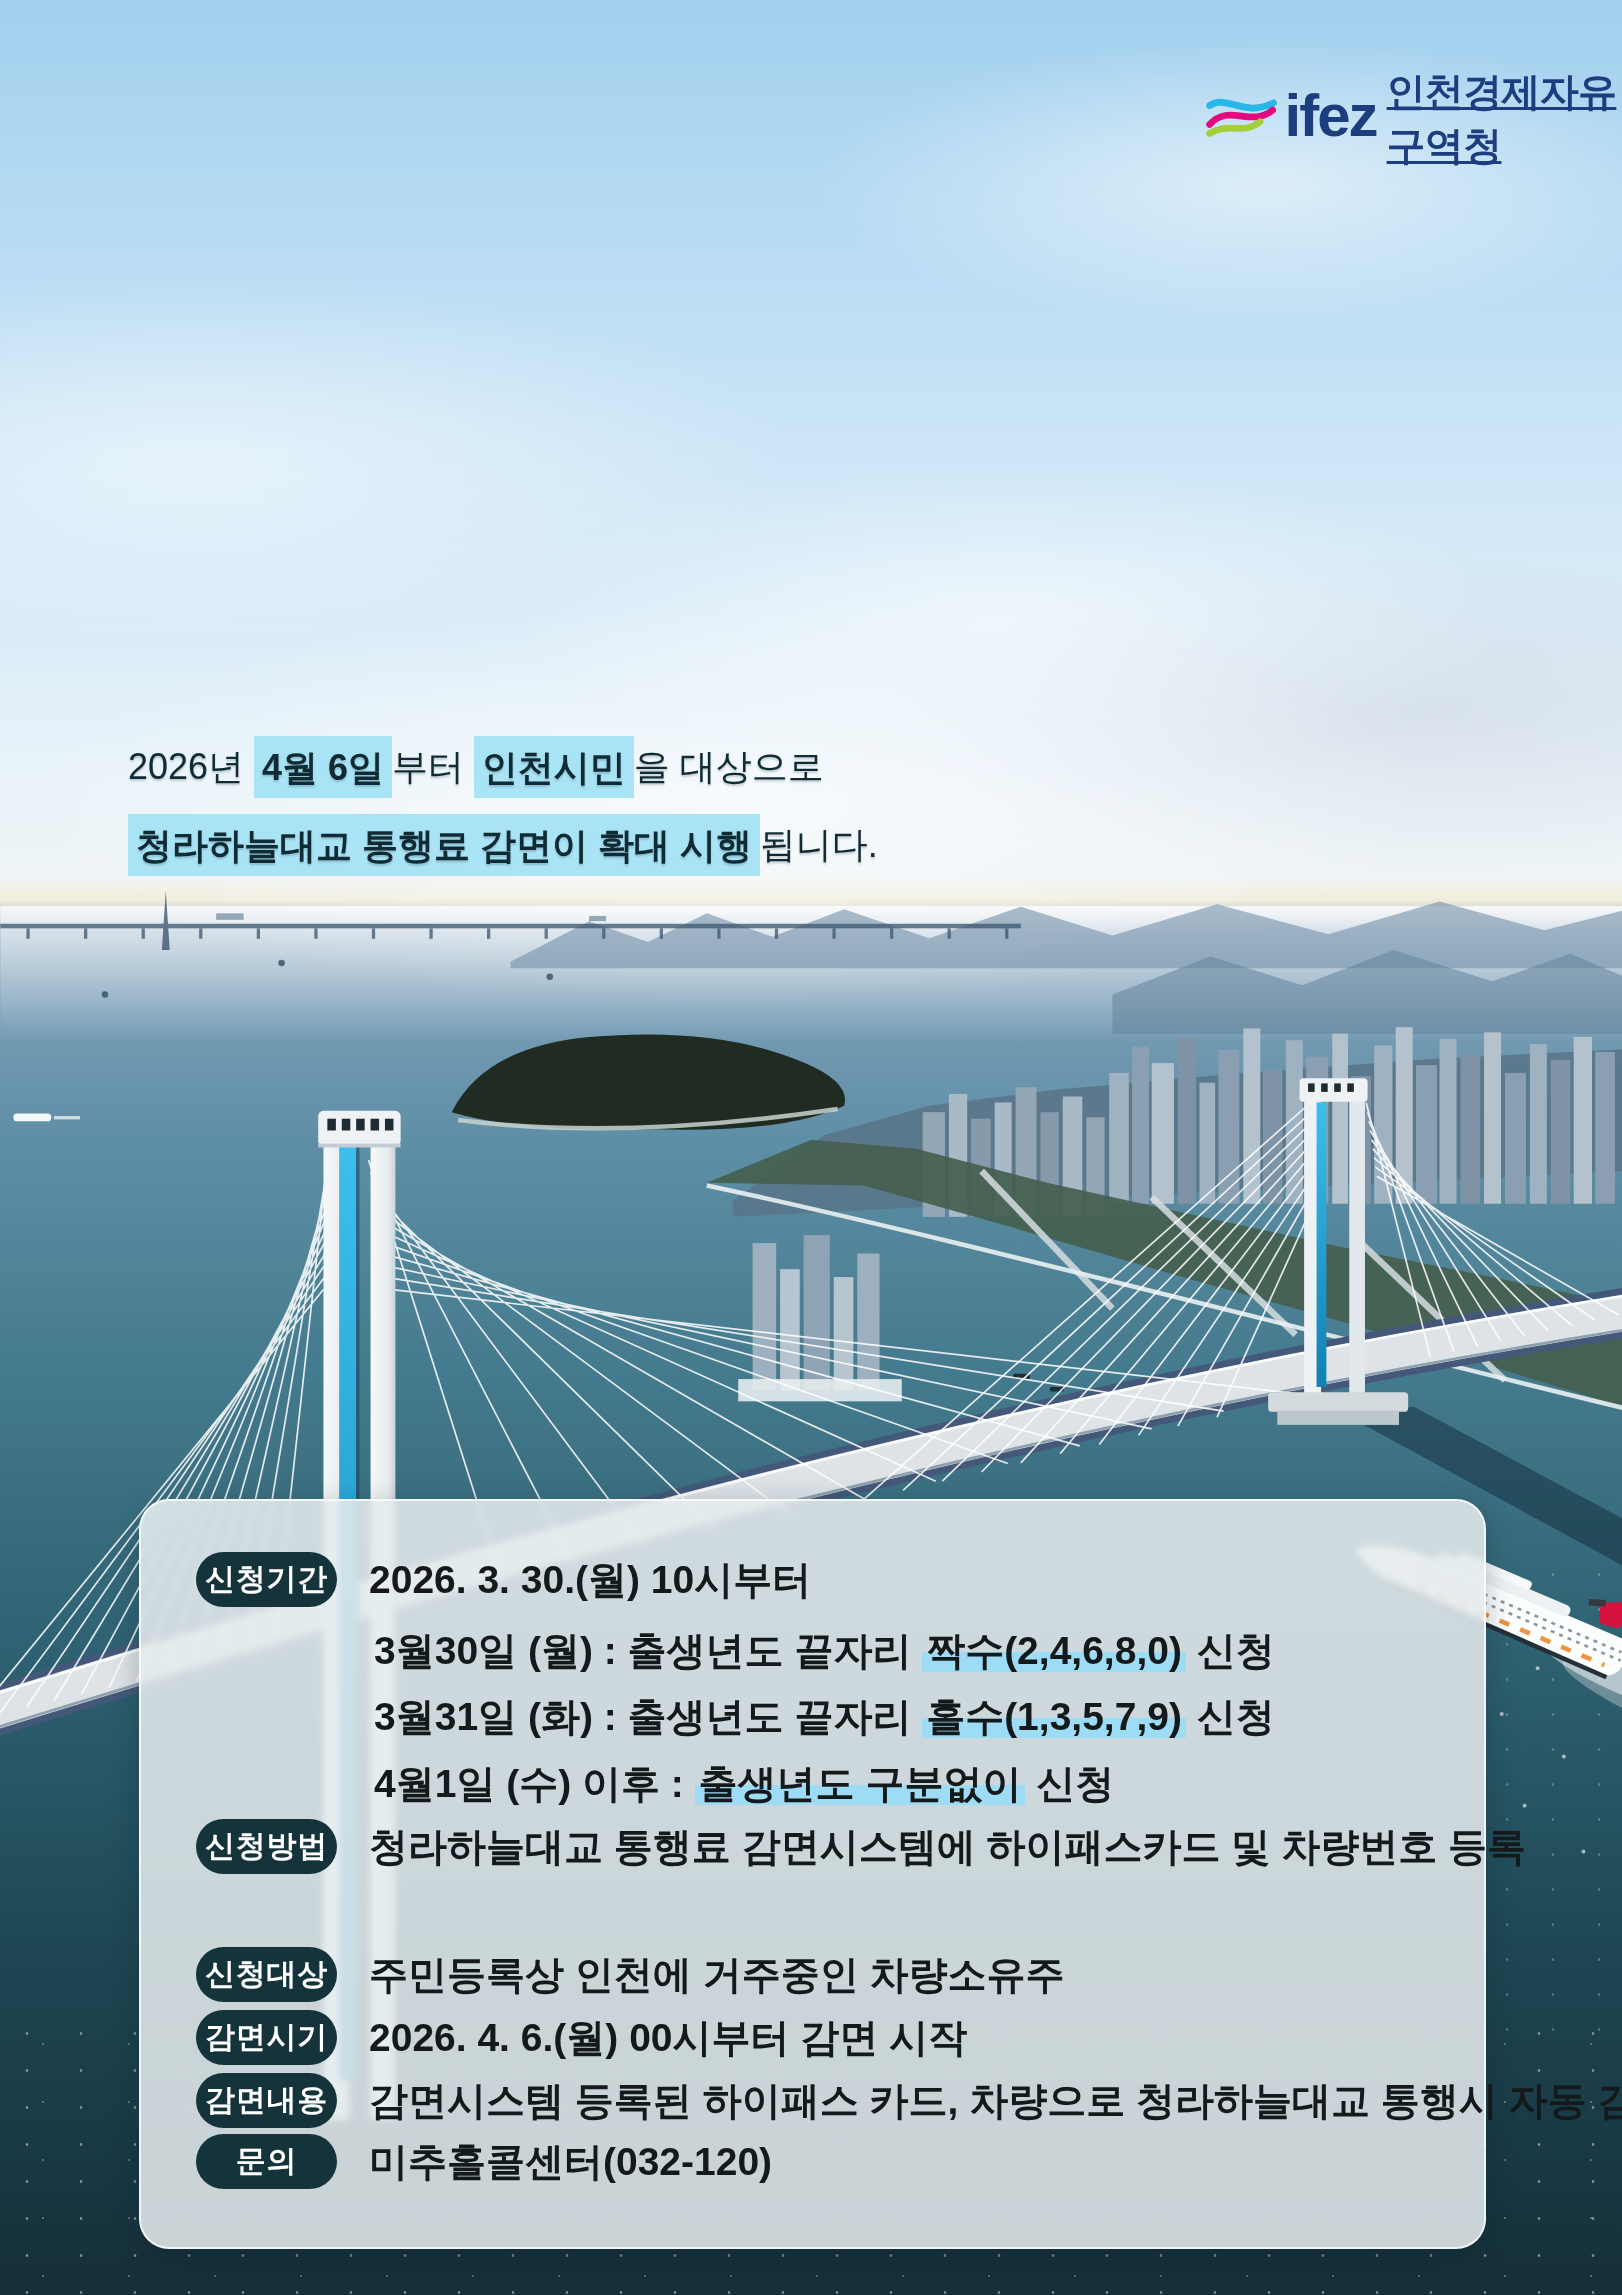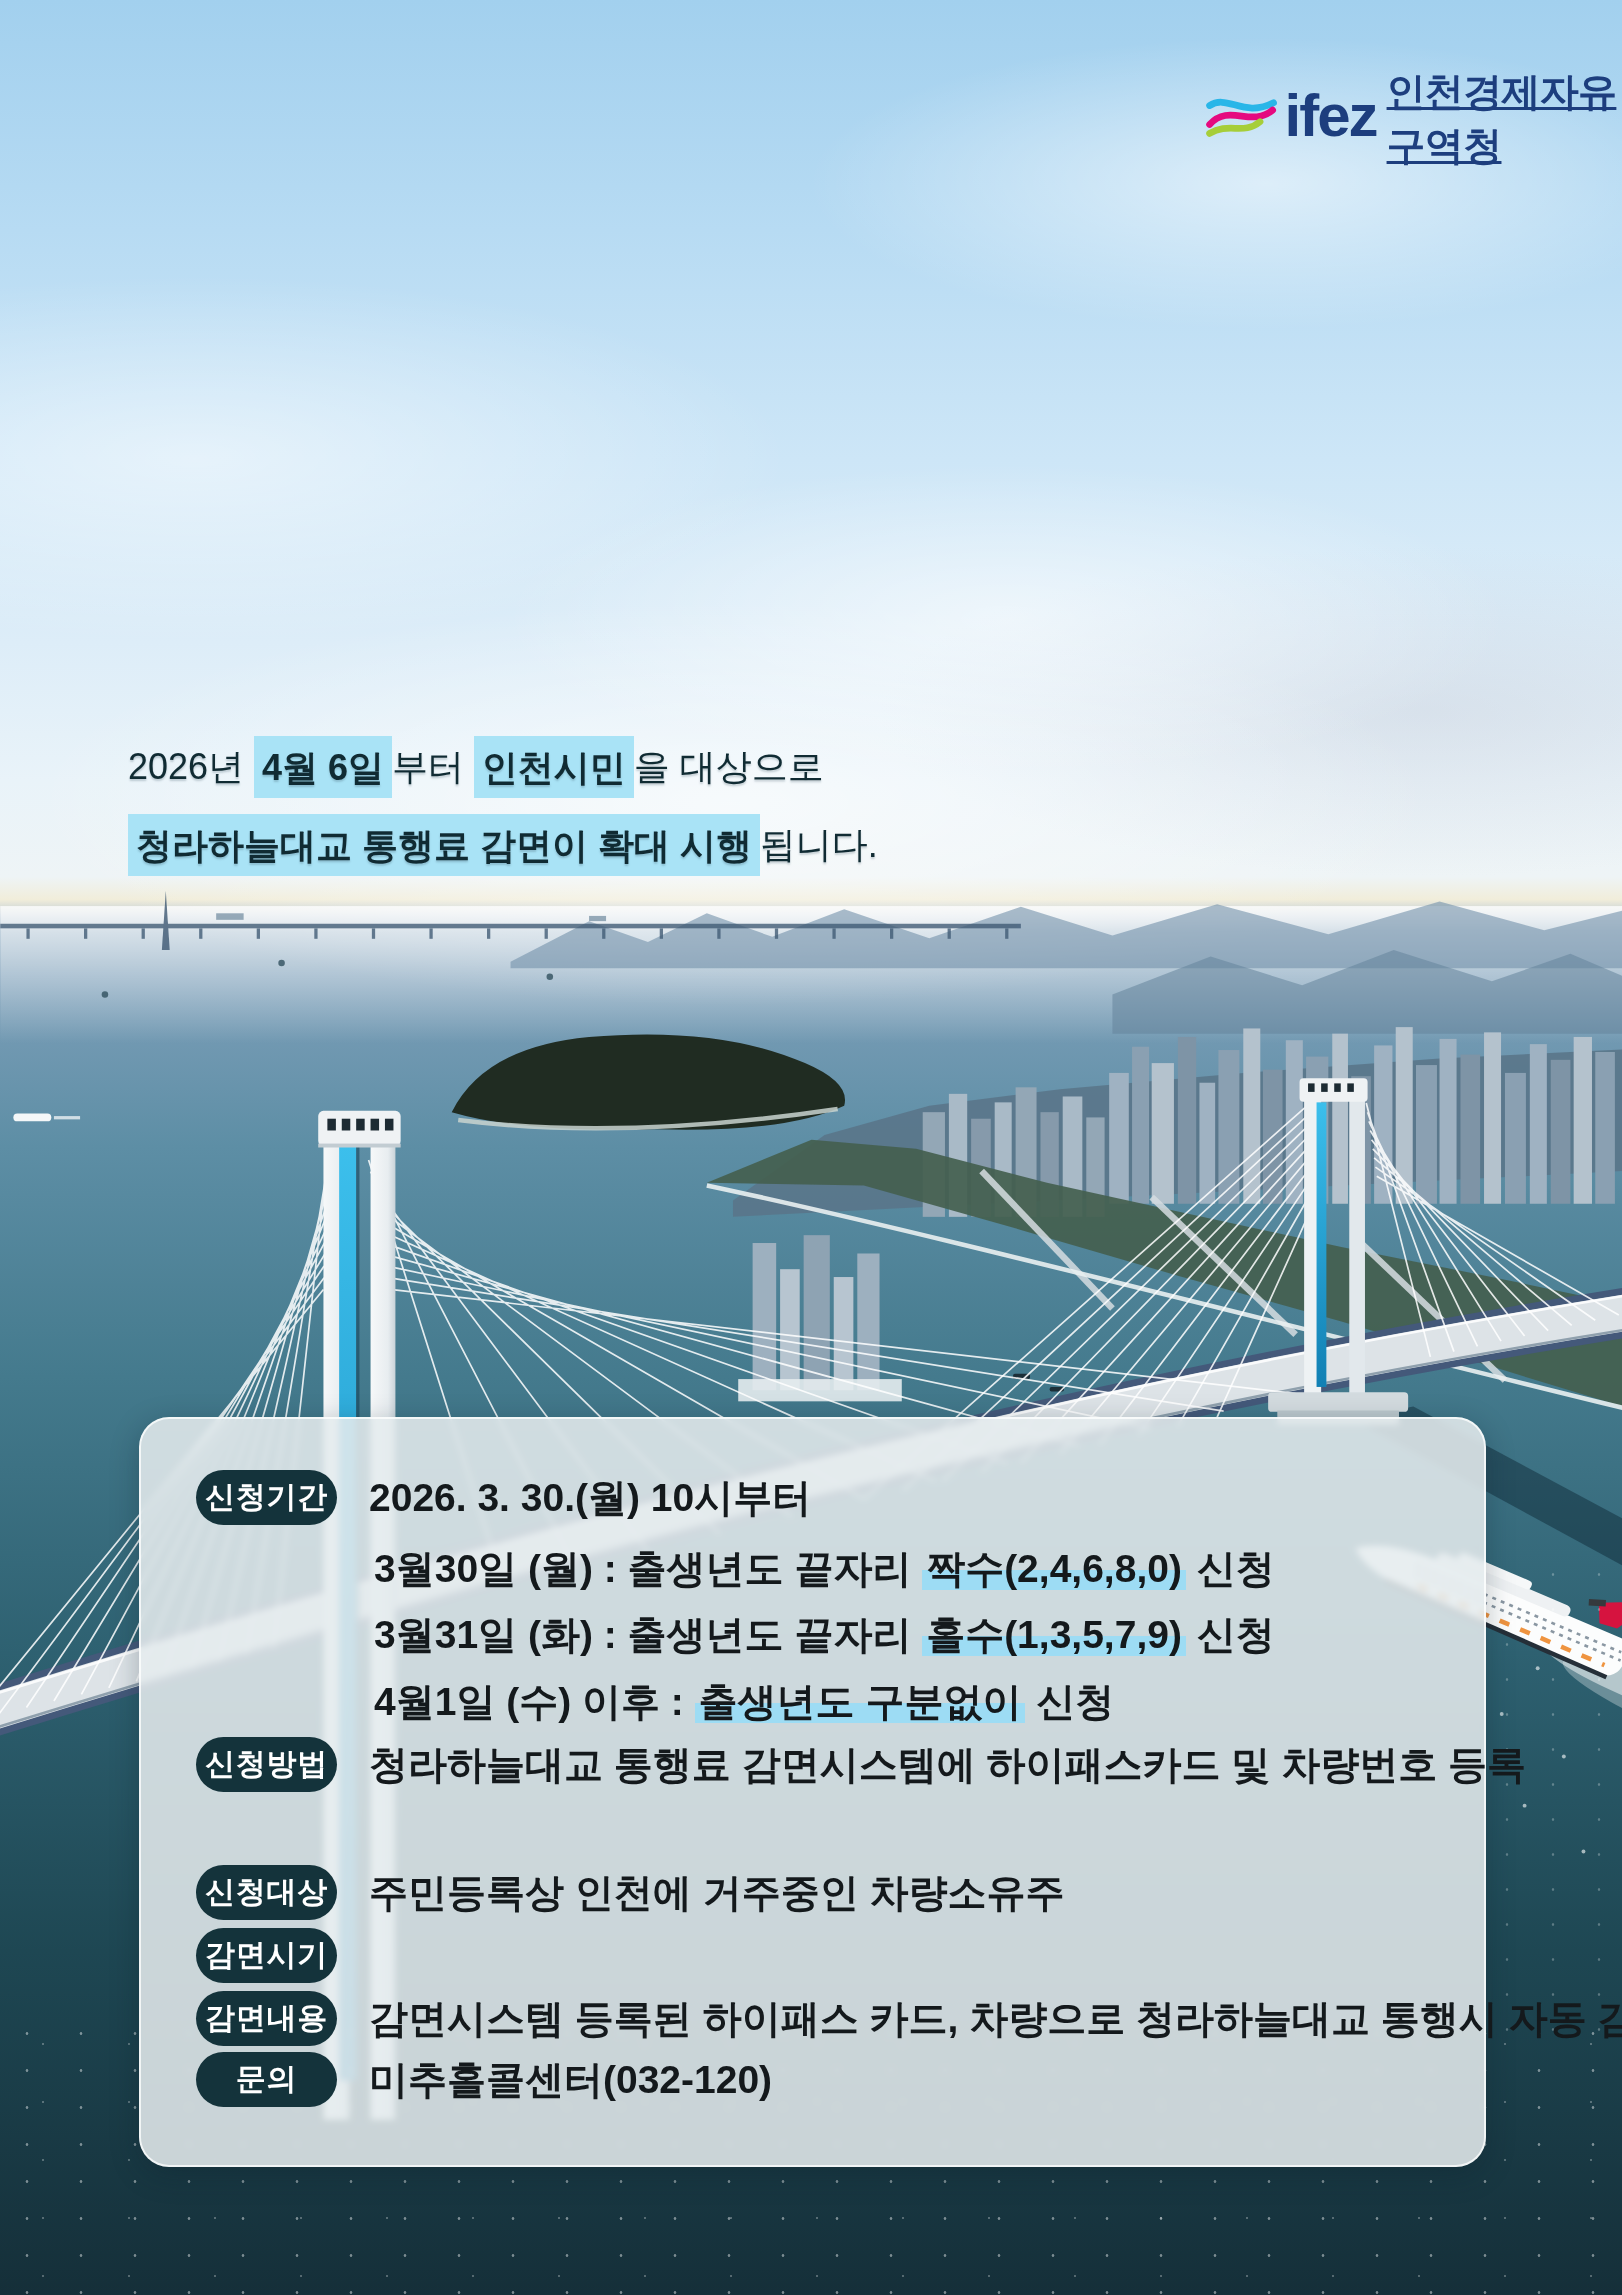--- a/index.html
+++ b/index.html
@@ -38,21 +38,21 @@
     line-height:181px;white-space:nowrap;text-shadow:0 3.3px 4.6px rgba(60,90,105,.22);}
 
   
   .sub-line{position:absolute;left:128px;font-size:36px;color:#102b33;white-space:nowrap;
     line-height:77px;font-weight:500;text-shadow:0 2px 2px rgba(50,80,95,.25);}
   .sub1{top:728px;} .sub2{top:806px;}
   .sub-b{font-weight:800;}
   .sub-hl{background:#a9e3f6;padding:10.5px 7.9px;}
 
   
-  .info-panel{position:absolute;left:139px;top:1417px;width:1343px;height:746px;
+  .info-panel{position:absolute;left:139px;top:1499px;width:1343px;height:746px;
     background:rgba(229,236,238,.87);border:2px solid rgba(255,255,255,.75);
     border-radius:30px;box-shadow:0 7.9px 29px rgba(10,30,40,.28);
     backdrop-filter:blur(3.3px) saturate(.9);}
   .pill{position:absolute;left:55px;width:141px;height:55px;border-radius:29px;
     background:#14333b;color:#fff;font-size:30px;font-weight:700;
     display:flex;align-items:center;justify-content:center;letter-spacing:0.7px;}
   .p-line{position:absolute;left:228px;font-size:39px;color:#14191c;white-space:nowrap;
     height:56px;line-height:56px;}
   .indent{left:233px;}
   .seg-b{font-weight:800;}
@@ -290,20 +290,21 @@
 
     <div class="p-line" style="top:51px"><span class="seg-b">2026. 3. 30.(월) 10시부터</span></div>
     <div class="p-line indent" style="top:122px"><span class="seg-b">3월30일 (월)</span><span class="seg-m"> : 출생년도 끝자리 </span><span class="seg-k">짝수(2,4,6,8,0)</span><span class="seg-m"> 신청</span></div>
     <div class="p-line indent" style="top:188px"><span class="seg-b">3월31일 (화)</span><span class="seg-m"> : 출생년도 끝자리 </span><span class="seg-k">홀수(1,3,5,7,9)</span><span class="seg-m"> 신청</span></div>
     <div class="p-line indent" style="top:255px"><span class="seg-b">4월1일 (수) 이후</span><span class="seg-m"> : </span><span class="seg-k">출생년도 구분없이</span><span class="seg-m"> 신청</span></div>
 
     <div class="p-line" style="top:318px"><span class="seg-b">청라하늘대교 통행료 감면시스템에 하이패스카드 및 차량번호 등록</span></div>
 
     <div class="p-line" style="top:446px"><span class="seg-b">주민등록상 인천에 거주중인 차량소유주</span></div>
 
+    <div class="p-line" style="top:509px"><span class="seg-b">2026. 4. 6.(월) 00시부터 감면 시작</span></div>
 
     <div class="p-line" style="top:572px"><span class="seg-b">감면시스템 등록된 하이패스 카드, 차량으로 청라하늘대교 통행시 자동 감면</span></div>
 
     <div class="p-line" style="top:633px"><span class="seg-b">미추홀콜센터(032-120)</span></div>
   </div>
 
 </div>
 
 
 </body></html>

